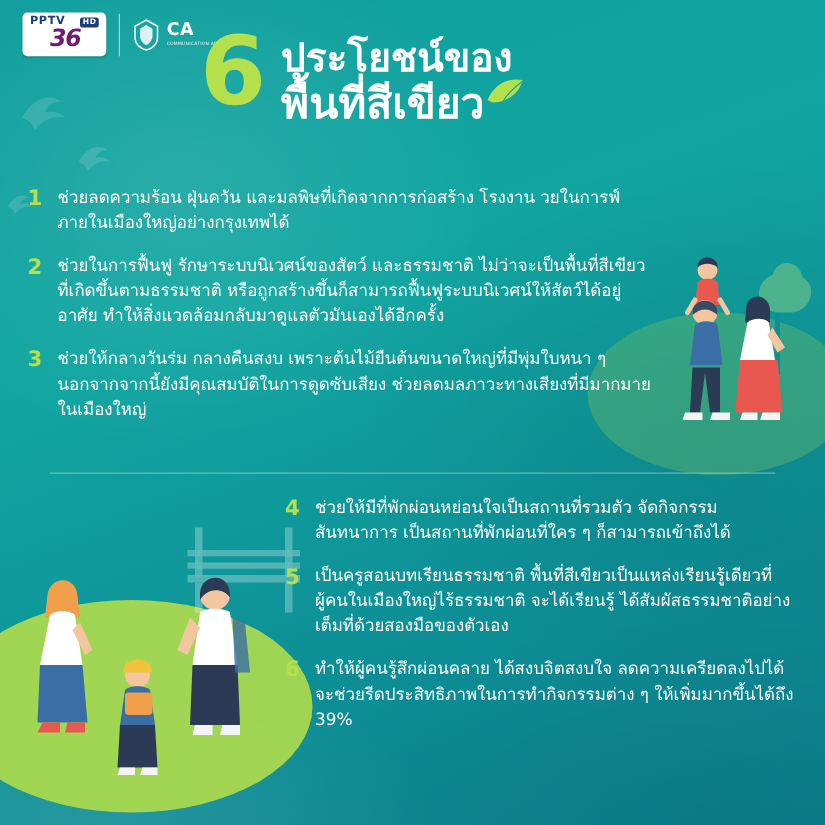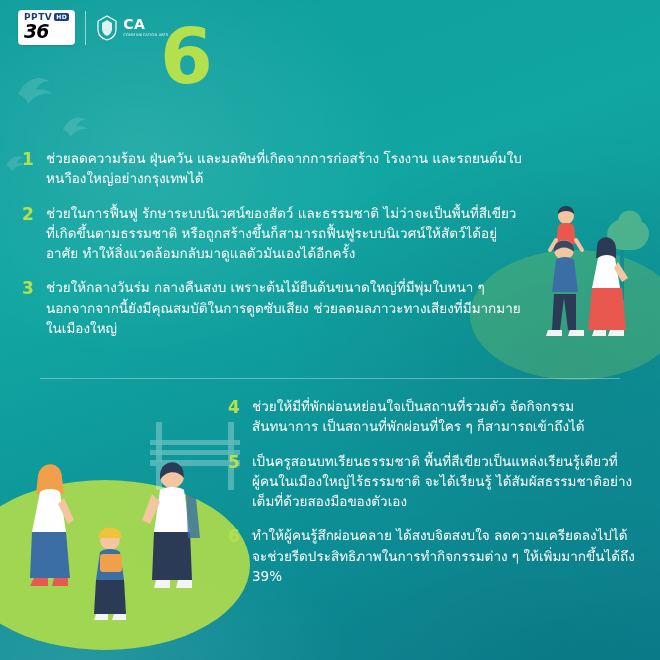--- a/index.html
+++ b/index.html
@@ -63,41 +63,42 @@
     background: #ffffff;
     color: #0b2f63;
     border-radius: 4px;
     padding: 3px 6px 4px 6px;
     line-height: 1;
     text-align: left;
     box-shadow: 0 1px 2px rgba(0,0,0,0.15);
   }
   .pptv-logo .pptv-top {
     display: flex;
-    align-items: flex-start;
-    gap: 2px;
+    align-items: flex-end;
+    gap: 12px;
     font-size: 9px;
     font-weight: bold;
     letter-spacing: 0.5px;
     color: #1b3f7a;
   }
   .pptv-logo .pptv-hd {
     background: #1b3f7a;
     color: #ffffff;
     font-size: 6px;
     padding: 1px 2px;
     border-radius: 2px;
     line-height: 1;
   }
   .pptv-logo .pptv-num {
     font-size: 19px;
     font-weight: bold;
     font-style: italic;
-    color: #000000;
+    color: #701a75;
     letter-spacing: -1px;
+    margin-left: 16px;
   }
   .logo-divider {
     width: 1px;
     height: 34px;
     background: rgba(255,255,255,0.55);
   }
   .ca-logo {
     display: flex;
     align-items: center;
     gap: 5px;
@@ -294,27 +295,34 @@
       <div class="ca-text">
         <div class="ca-big">CA</div>
         <div class="ca-small">COMMUNICATION ARTS</div>
       </div>
     </div>
   </div>
 
   <div class="title-wrap">
     <div class="title-row">
       <div class="big-number">6</div>
+      <div class="title-lines">
+        <div class="title-line1">ประโยชน์ของ</div>
+        <div class="title-line2">พื้นที่สีเขียว<svg class="leaf-deco" width="34" height="26" viewBox="0 0 34 26">
+            <path d="M2 20 C8 6, 20 2, 30 4 C28 14, 18 22, 6 22 Z" fill="#b4e04e"></path>
+            <path d="M14 22 C18 14, 26 8, 30 5" stroke="#11a6a1" stroke-width="1" fill="none"></path>
+          </svg></div>
+      </div>
     </div>
   </div>
 
   <div class="list-top">
     <div class="item">
       <div class="item-num">1</div>
-      <div class="item-text">ช่วยลดความร้อน ฝุ่นควัน และมลพิษที่เกิดจากการก่อสร้าง โรงงาน และรถยนต์มใบหนาืองใหญ่อย่างกรุงเทพได้</div>
+      <div class="item-text">ช่วยลดความร้อน ฝุ่นควัน และมลพิษที่เกิดจากการก่อสร้าง โรงงาน วยในการฟ์ภายในเมืองใหญ่อย่างกรุงเทพได้</div>
     </div>
     <div class="item">
       <div class="item-num">2</div>
       <div class="item-text">ช่วยในการฟื้นฟู รักษาระบบนิเวศน์ของสัตว์ และธรรมชาติ ไม่ว่าจะเป็นพื้นที่สีเขียวที่เกิดขึ้นตามธรรมชาติ หรือถูกสร้างขึ้นก็สามารถฟื้นฟูระบบนิเวศน์ให้สัตว์ได้อยู่อาศัย ทำให้สิ่งแวดล้อมกลับมาดูแลตัวมันเองได้อีกครั้ง</div>
     </div>
     <div class="item">
       <div class="item-num">3</div>
       <div class="item-text">ช่วยให้กลางวันร่ม กลางคืนสงบ เพราะต้นไม้ยืนต้นขนาดใหญ่ที่มีพุ่มใบหนา ๆ นอกจากจากนี้ยังมีคุณสมบัติในการดูดซับเสียง ช่วยลดมลภาวะทางเสียงที่มีมากมายในเมืองใหญ่</div>
     </div>
   </div>

